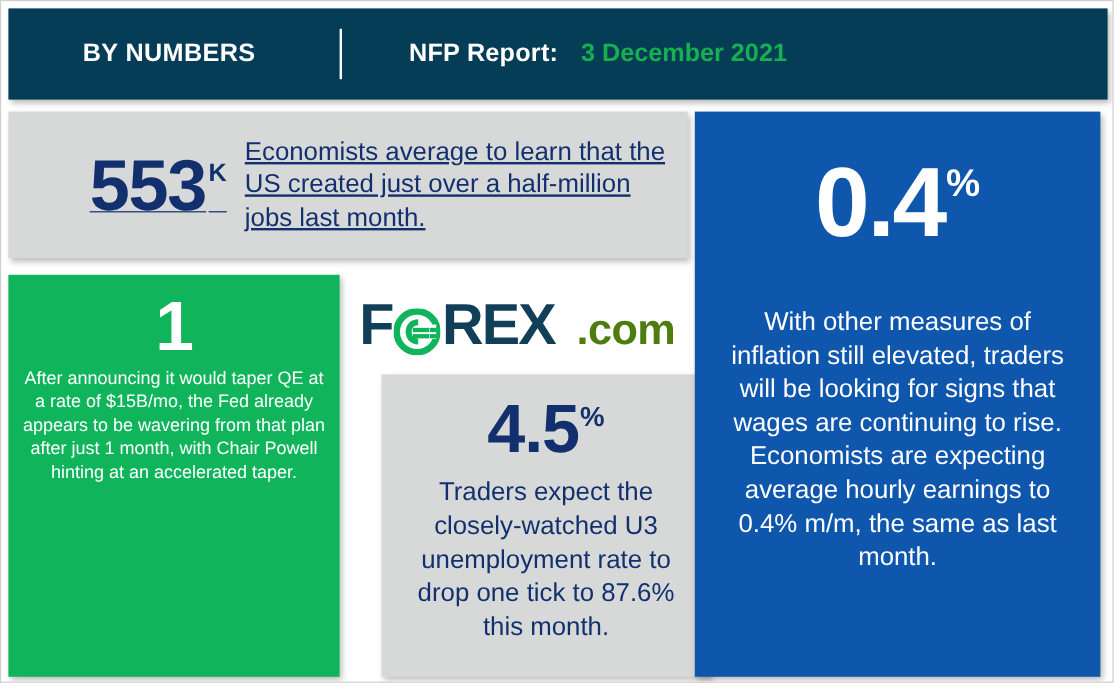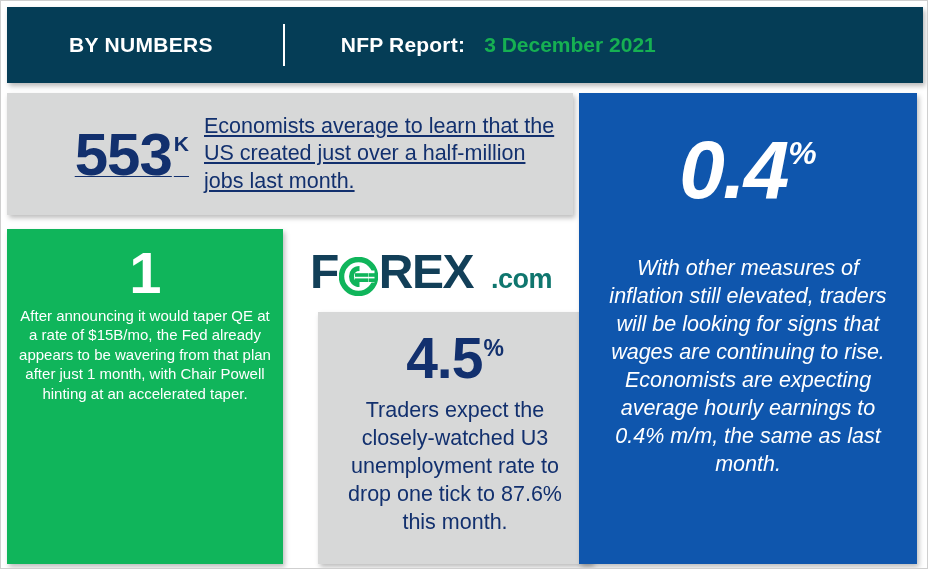--- a/index.html
+++ b/index.html
@@ -73,21 +73,21 @@
   }
 
   
   .card {
     position: absolute;
     box-shadow: 2px 3px 5px rgba(0,0,0,0.26);
     box-sizing: border-box;
   }
   .card-gray  { background: #d7d8d8; color: #12306e; }
   .card-green { background: #10b55b; color: #ffffff; }
-  .card-blue  { background: #0f56ad; color: #ffffff; font-style: italic; }
+  .card-blue  { background: #0f56ad; color: #ffffff; }
 
   .bignum {
     font-weight: 700;
     line-height: 0.95;
     letter-spacing: -1px;
   }
   .sup {
     font-size: 0.38em;
     font-weight: 700;
     vertical-align: super;
@@ -177,22 +177,22 @@
     position: relative;
     display: inline-block;
     width: 39px;
     height: 39px;
     margin: 0 1px;
     align-self: center;
     transform: translateY(5px);
   }
   .logo-o svg { display: block; }
   .logo-com {
-    font-size: 27px;
-    color: #0f766e;
+    font-size: 36px;
+    color: #4d7c0f;
     font-weight: 700;
     letter-spacing: -0.5px;
     margin-left: 18px;
   }
 
   
   #card-45 {
     left: 293px;
     top: 311px;
     width: 274px;

